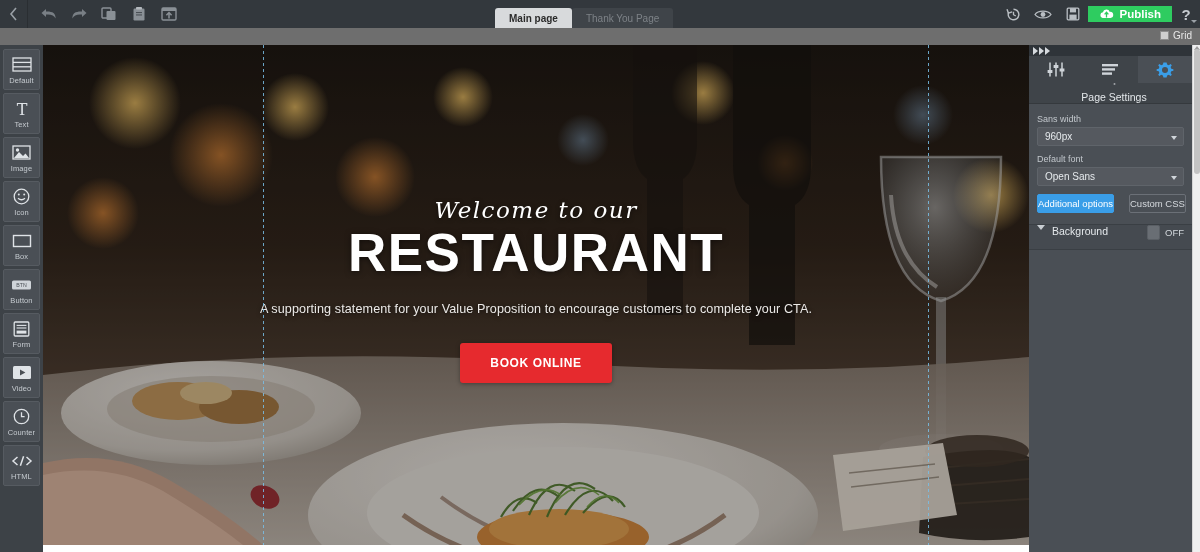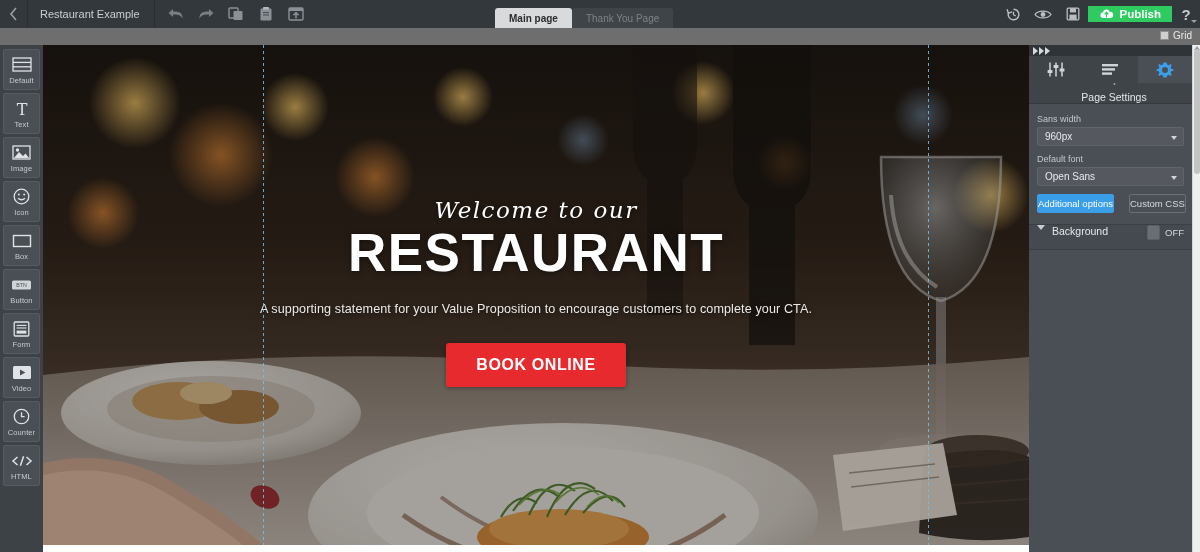--- a/index.html
+++ b/index.html
@@ -173,21 +173,21 @@
   .hero-sub {
     margin-top: 21px;
     font-size: 12.6px; color: #ebe9e7;
     letter-spacing: .1px;
     text-shadow: 0 1px 4px rgba(0,0,0,.6);
   }
   .hero-cta {
     margin-top: 27px;
     background: #e62a2e;
     color: #ffffff;
-    font-size: 16px; font-weight: bold;
+    font-size: 12px; font-weight: bold;
     letter-spacing: .6px;
     padding: 13px 30px;
     border: none; border-radius: 3px;
     cursor: pointer;
     box-shadow: 0 1px 4px rgba(0,0,0,.35);
   }
 
   
   .guide {
     position: absolute; top: 0; bottom: 0; width: 1px;
@@ -316,21 +316,20 @@
 <div id="app">
 
   <div class="topbar">
 
     <div class="tb-back">
       <svg width="9" height="14" viewBox="0 0 9 14">
         <polyline points="7,1 2,7 7,13" fill="none" stroke="#9aa0a6" stroke-width="1.6"></polyline>
       </svg>
     </div>
 
-    <div class="tb-title">Restaurant Example</div>
 
     <div class="tb-tools">
       <div class="tb-icon">
         <svg width="18" height="14" viewBox="0 0 18 14">
           <path d="M6 2 L1.5 6 L6 10 L6 7.6 C11 7.2 14 8.2 15.6 11.5 C15.6 6 12.6 4.2 6 4.4 Z" fill="#797f85"></path>
         </svg>
       </div>
       <div class="tb-icon">
         <svg width="18" height="14" viewBox="0 0 18 14">
           <path d="M12 2 L16.5 6 L12 10 L12 7.6 C7 7.2 4 8.2 2.4 11.5 C2.4 6 5.4 4.2 12 4.4 Z" fill="#797f85"></path>

